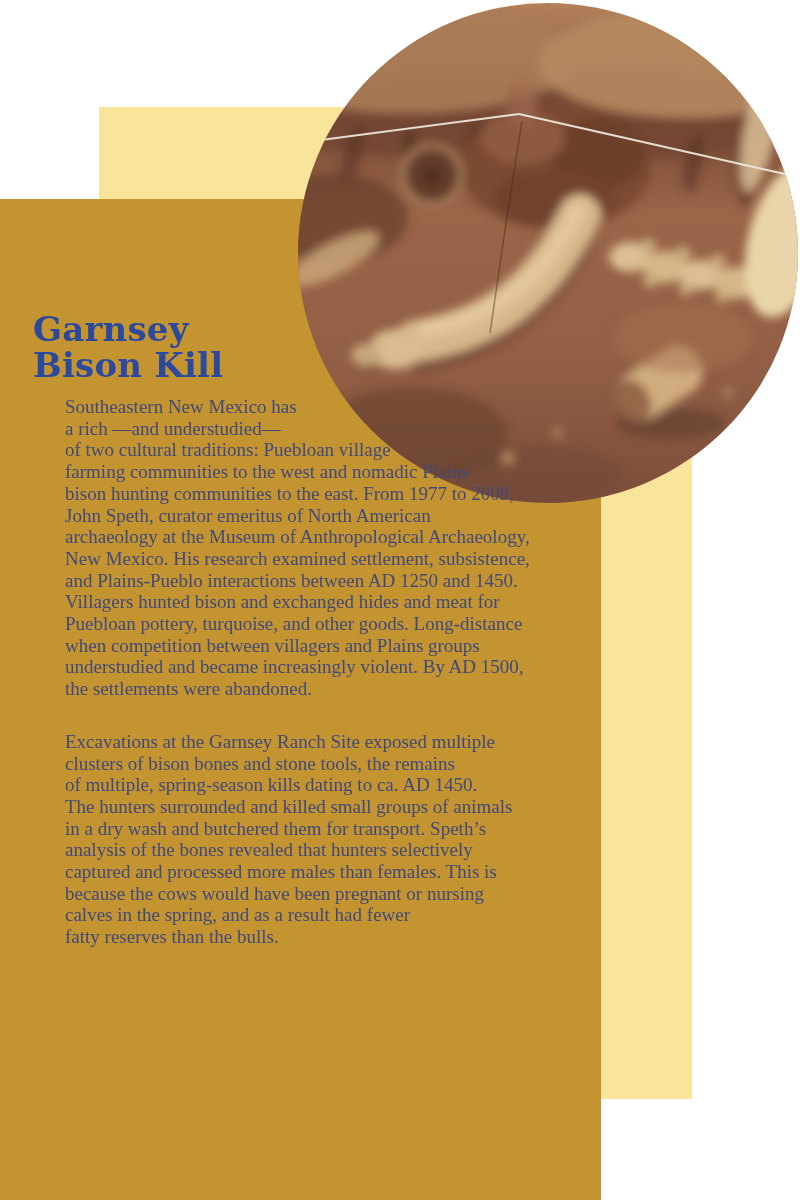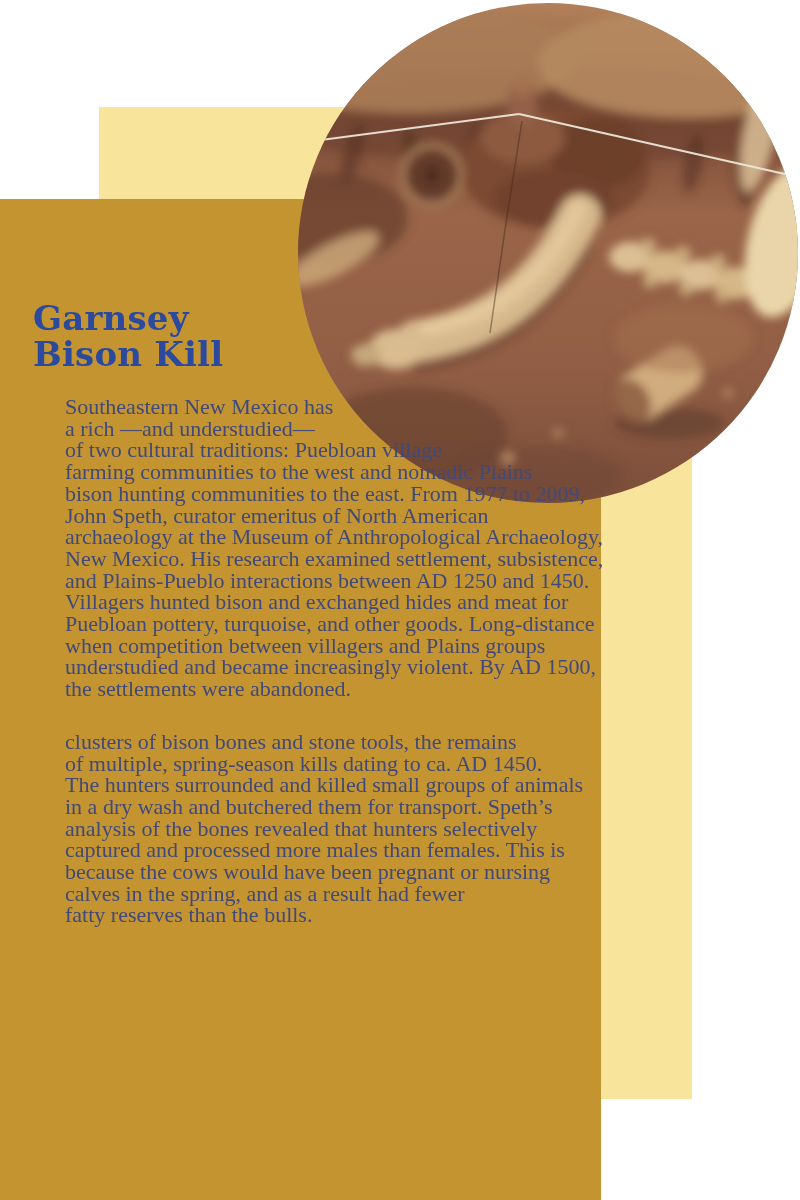--- a/index.html
+++ b/index.html
@@ -39,35 +39,35 @@
     position: absolute;
     left: 298px; top: 3px;
     width: 500px; height: 500px;
     border-radius: 50%;
     overflow: hidden;
   }
   .photo-circle svg { display: block; width: 100%; height: 100%; }
 
   .title {
     position: absolute;
-    left: 33px; top: 277px;
+    left: 33px; top: 288px;
     font-family: "DejaVu Serif", serif;
     font-weight: bold;
     font-size: 34px;
     line-height: 36px;
     letter-spacing: 0.2px;
     color: var(--heading-blue);
   }
 
   .bodytext {
     position: absolute;
     left: 65px; top: 396px;
     width: 560px;
     color: var(--body-blue);
-    font-size: 22px;
+    font-size: 19px;
     line-height: 21.7px;
   }
   .para .tline { white-space: nowrap; }
   .para-2 { margin-top: 31px; }
 </style>
 </head>
 <body>
 
 <div class="canvas">
 
@@ -177,20 +177,21 @@
         <div class="tline">archaeology at the Museum of Anthropological Archaeology,</div>
         <div class="tline">New Mexico. His research examined settlement, subsistence,</div>
         <div class="tline">and Plains-Pueblo interactions between AD 1250 and 1450.</div>
         <div class="tline">Villagers hunted bison and exchanged hides and meat for</div>
         <div class="tline">Puebloan pottery, turquoise, and other goods. Long-distance</div>
         <div class="tline">when competition between villagers and Plains groups</div>
         <div class="tline">understudied and became increasingly violent. By AD 1500,</div>
         <div class="tline">the settlements were abandoned.</div>
       </div>
     <div class="para para-2">
+        <div class="tline">Excavations at the Garnsey Ranch Site exposed multiple</div>
         <div class="tline">clusters of bison bones and stone tools, the remains</div>
         <div class="tline">of multiple, spring-season kills dating to ca. AD 1450.</div>
         <div class="tline">The hunters surrounded and killed small groups of animals</div>
         <div class="tline">in a dry wash and butchered them for transport. Speth’s</div>
         <div class="tline">analysis of the bones revealed that hunters selectively</div>
         <div class="tline">captured and processed more males than females. This is</div>
         <div class="tline">because the cows would have been pregnant or nursing</div>
         <div class="tline">calves in the spring, and as a result had fewer</div>
         <div class="tline">fatty reserves than the bulls.</div>
       </div>

